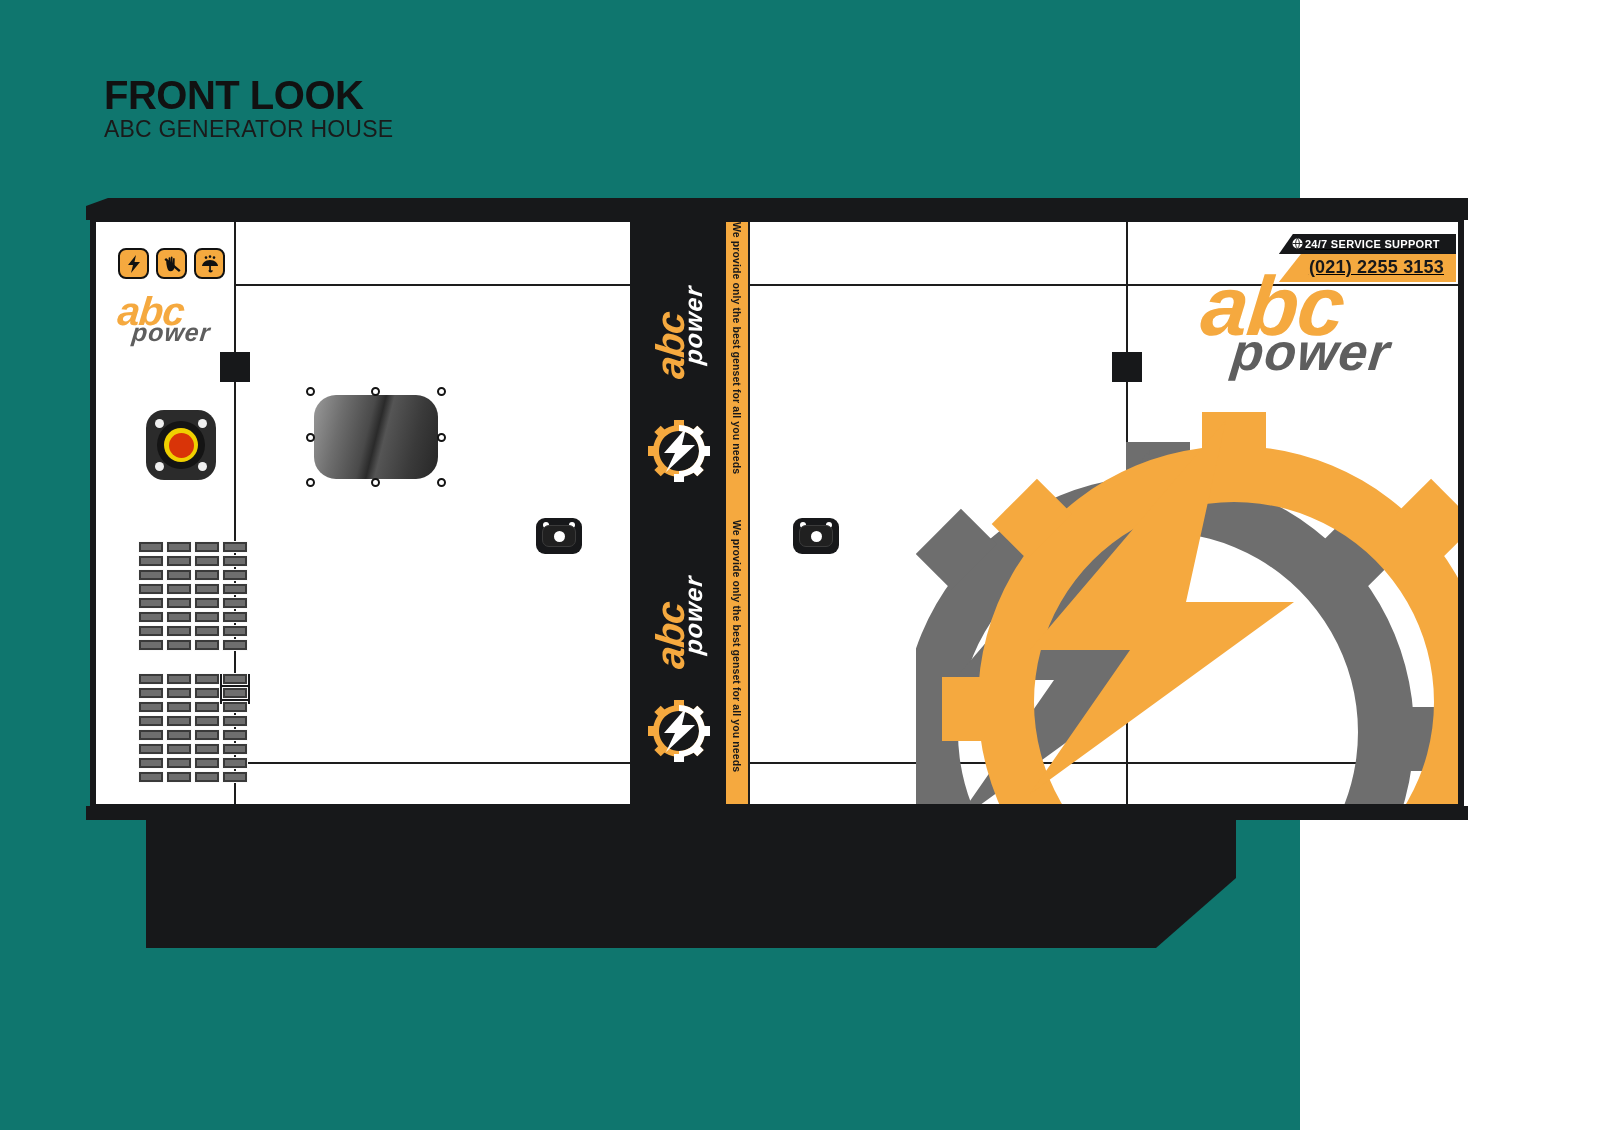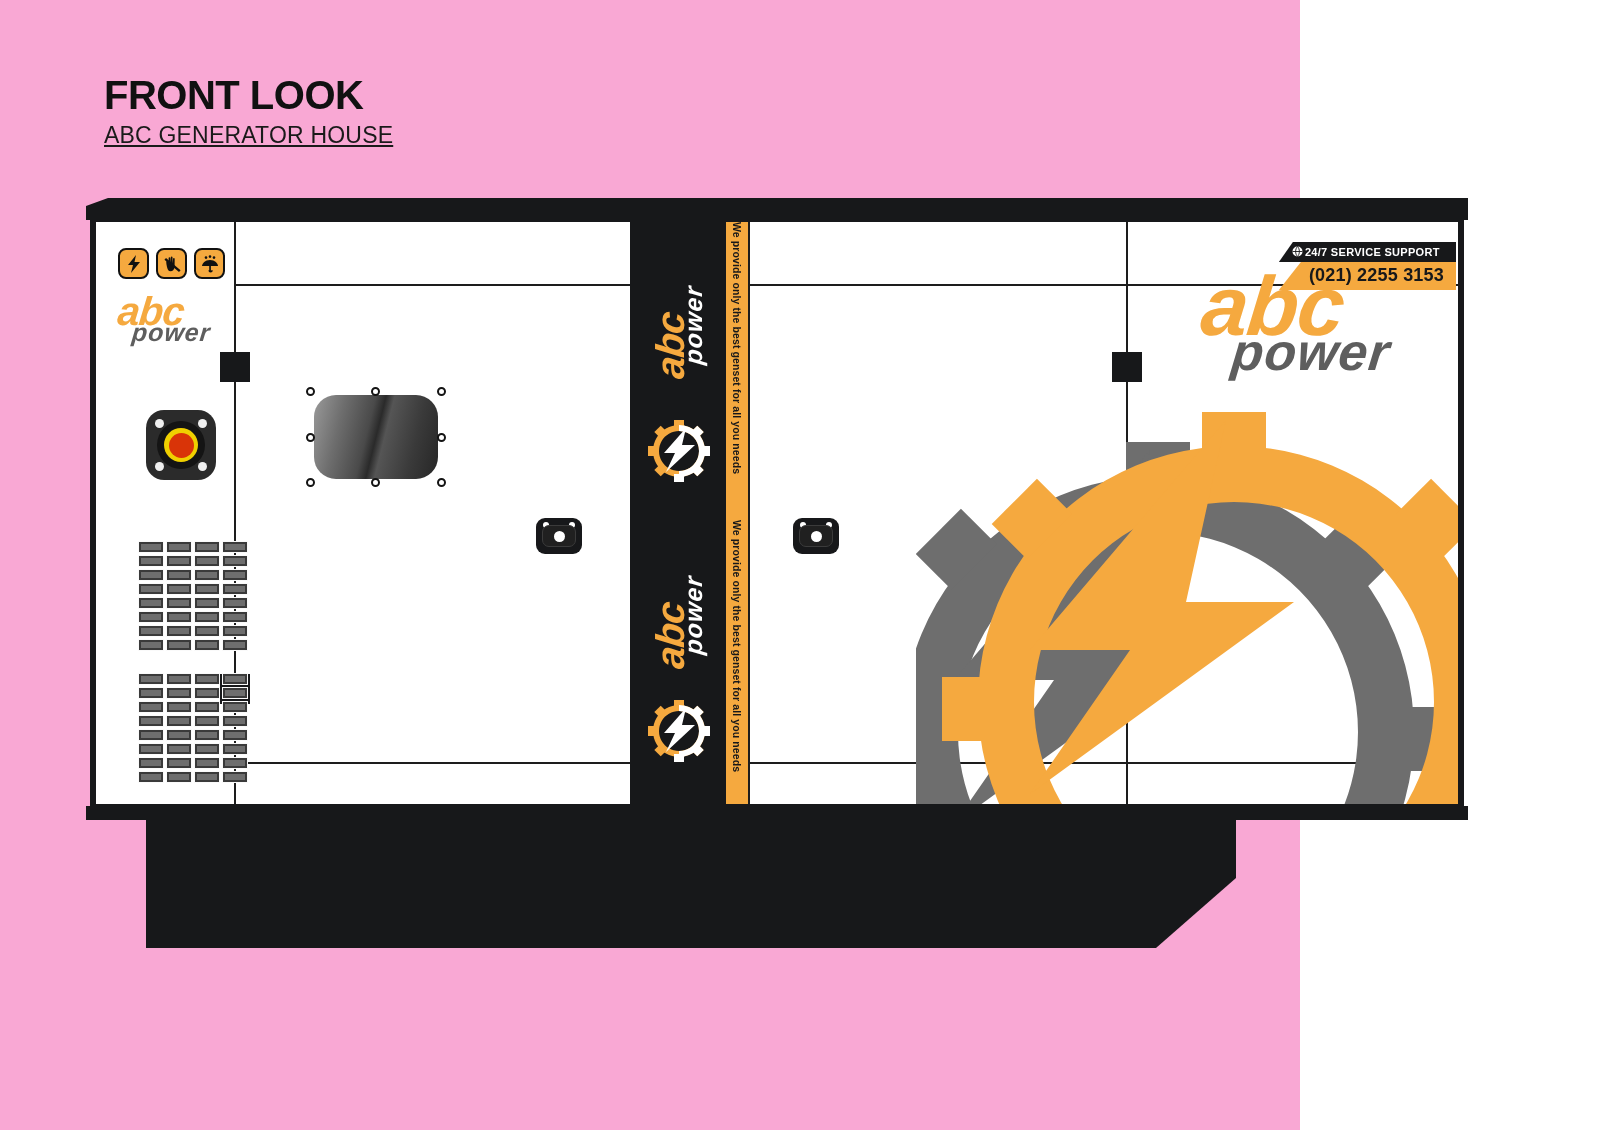--- a/index.html
+++ b/index.html
@@ -2,31 +2,31 @@
 <html><head>
 <meta charset="utf-8">
 <style>
   * { box-sizing: border-box; margin: 0; padding: 0; }
   html, body {
     width: 1600px; height: 1130px;
     background: #ffffff;
     font-family: "Liberation Sans", sans-serif;
     overflow: hidden;
   }
-  #stage { position: relative; width: 1300px; height: 1130px; background: #f9a8d4; }
+  #stage { position: relative; width: 1300px; height: 1130px; background: #0f766e; }
 
   
   #header { position: absolute; left: 104px; top: 74px; }
   #title {
     font-size: 40px; font-weight: 700; letter-spacing: -0.5px;
     color: #111111; line-height: 1.05;
   }
   #subtitle {
     font-size: 23px; font-weight: 400; letter-spacing: 0.2px;
-    color: #1a1a1a; margin-top: 6px; text-decoration: underline;
+    color: #1a1a1a; margin-top: 0;
   }
 
   
   #machine { position: absolute; left: 86px; top: 198px; width: 1382px; height: 612px; }
 
   #roof {
     position: absolute; left: 0; top: 0; width: 1382px; height: 22px;
     background: #17181a;
     clip-path: polygon(22px 0, 1382px 0, 1382px 22px, 0 22px, 0 8px);
   }
@@ -70,21 +70,21 @@
 
   #logo-small { position: absolute; left: 22px; top: 74px; }
   #logo-small .abc { font-size: 40px; }
   #logo-small .pw  { font-size: 25px; margin-left: 14px; margin-top: -4px; }
 
   #logo-big { position: absolute; left: 1106px; top: 52px; z-index: 6; }
   #logo-big .abc { font-size: 84px; }
   #logo-big .pw  { font-size: 52px; margin-left: 30px; margin-top: -8px; }
 
   
-  #badge { position: absolute; right: 2px; top: 20px; z-index: 7; }
+  #badge { position: absolute; right: 2px; top: 12px; z-index: 7; text-decoration: underline; }
   #badge-top {
     background: #17181a; color: #fff;
     font-size: 11px; font-weight: 700; letter-spacing: 0.3px;
     padding: 4px 12px 4px 26px; white-space: nowrap;
     position: relative;
     clip-path: polygon(14px 0, 100% 0, 100% 100%, 0 100%);
   }
   #badge-globe { position: absolute; left: 13px; top: 4px; }
   #badge-bot {
     background: #f5a93f; color: #17181a;

